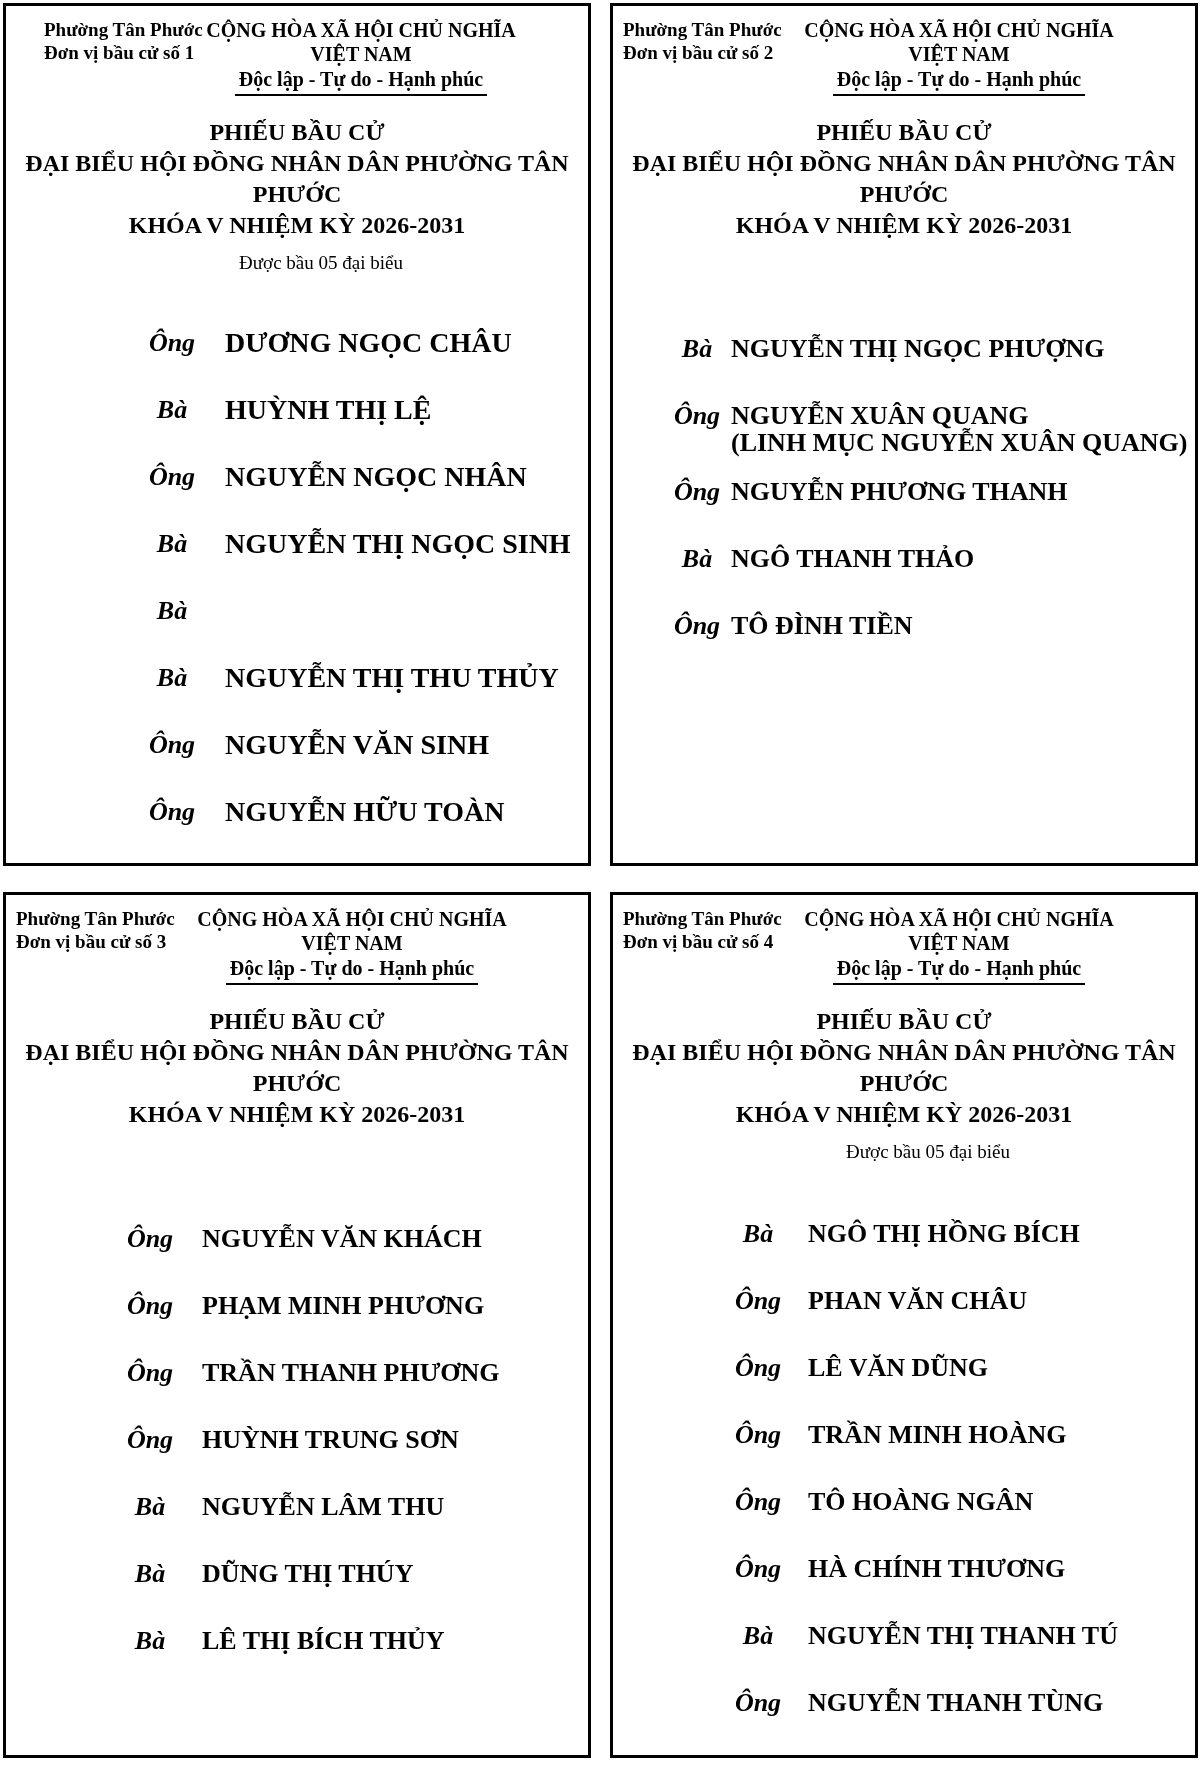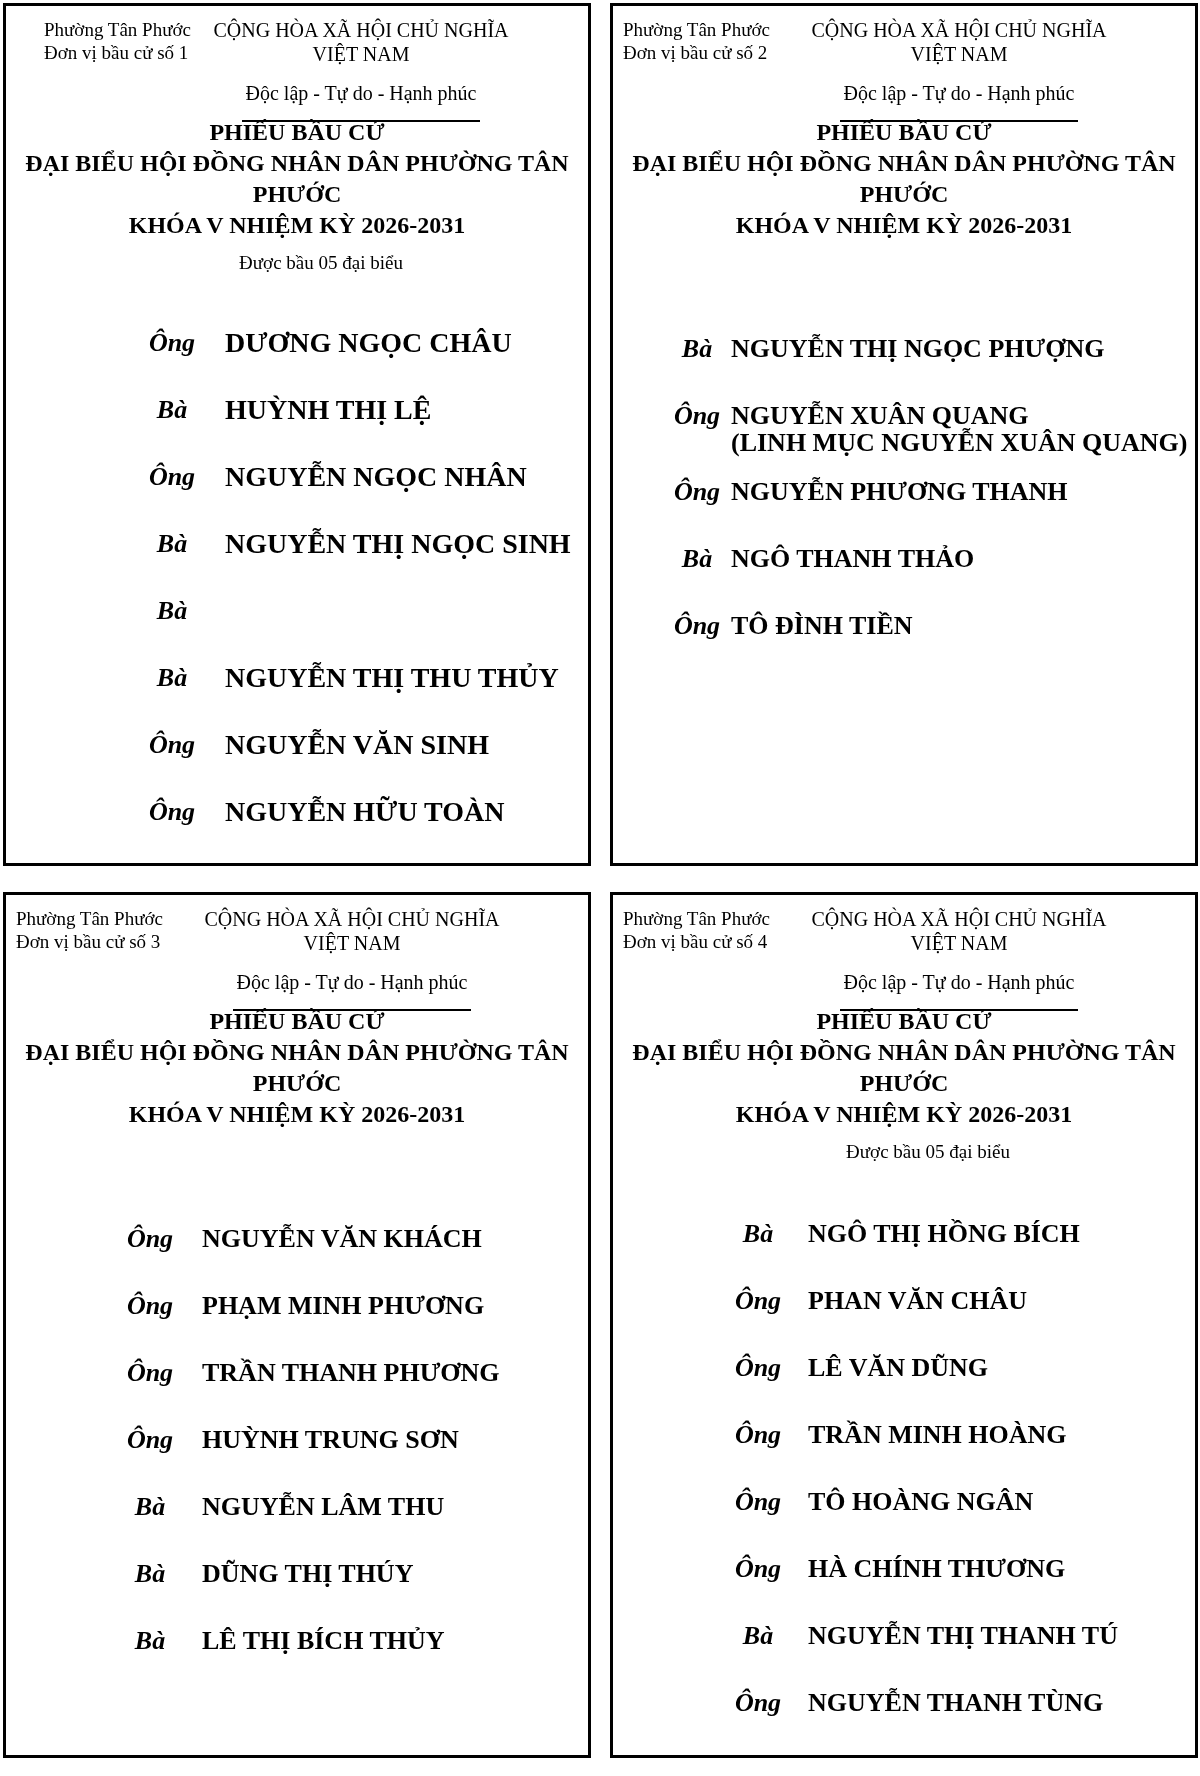--- a/index.html
+++ b/index.html
@@ -18,29 +18,29 @@
     position:absolute;box-sizing:border-box;
     border:3px solid var(--color-border);background:var(--color-bg);
   }
   .pos1{left:3px;top:3px;width:588px;height:863px;}
   .pos2{left:610px;top:3px;width:588px;height:863px;}
   .pos3{left:3px;top:892px;width:588px;height:866px;}
   .pos4{left:610px;top:892px;width:588px;height:866px;}
 
   .hdr-left{
     position:absolute;top:12px;left:var(--hdr-left,10px);
-    font-size:19px;font-weight:normal;line-height:23px;white-space:nowrap;
+    font-size:19px;font-weight:bold;line-height:23px;white-space:nowrap;
   }
   .hdr-right{
     position:absolute;top:12px;left:var(--hdr-right-left,178px);width:336px;
-    text-align:center;font-size:20px;font-weight:normal;line-height:24px;
+    text-align:center;font-size:20px;font-weight:bold;line-height:24px;
   }
   .motto{
     display:inline-block;border-bottom:2px solid var(--color-border);
-    padding:0 4px 15px;margin-top:15px;
+    padding:0 4px 3px;margin-top:1px;
   }
   .title-block{
     position:absolute;top:111px;left:0;width:100%;
     text-align:center;font-weight:bold;font-size:24px;line-height:31px;
   }
   .seats-line{
     position:absolute;top:245px;left:0;width:100%;
     text-align:center;font-size:19px;line-height:24px;padding-left:24px;
   }
   .candidate-list{

